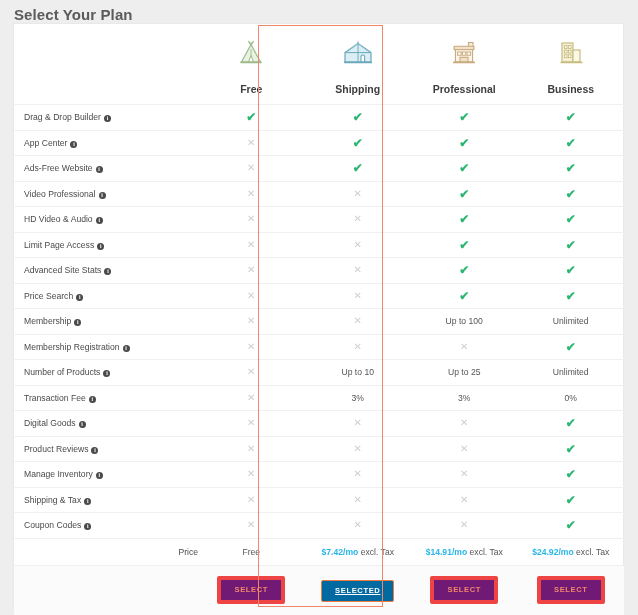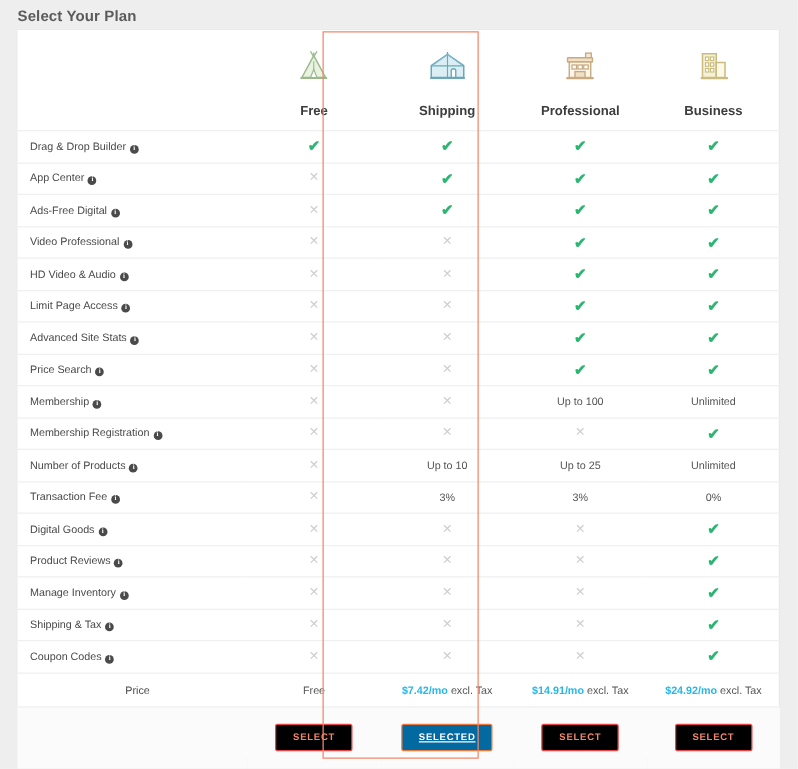--- a/index.html
+++ b/index.html
@@ -7,21 +7,21 @@
     width: 638px; height: 615px;
     background: #eeeeee;
     font-family: "Liberation Sans", sans-serif;
     overflow: hidden;
   }
   #page { position: relative; width: 638px; height: 615px; }
 
   .page-title {
     position: absolute;
     left: 14px; top: 6px;
-    font-size: 12px;
+    font-size: 15px;
     font-weight: bold;
     color: #5b5b5b;
     letter-spacing: .1px;
   }
 
   .table-card {
     position: absolute;
     left: 13px; top: 23px;
     width: 611px; height: 584px;
     background: #ffffff;
@@ -93,21 +93,21 @@
 
   
   tr.price-row td {
     height: 27px;
     border-top: 1px solid #f0f0f0;
     font-size: 8.6px;
     text-align: center;
     vertical-align: middle;
     padding: 0;
   }
-  tr.price-row td.feature-cell { text-align: center; padding-left: 8px; color: #4a4a4a; }
+  tr.price-row td.feature-cell { text-align: right; padding-left: 8px; color: #4a4a4a; }
   .price-amount { color: #29b6e8; font-weight: bold; }
   .price-suffix { color: #555; }
   .price-free { color: #555; }
 
   
   tr.button-row td {
     height: 50px;
     border-top: 1px solid #f0f0f0;
     text-align: center;
     vertical-align: middle;
@@ -118,23 +118,23 @@
     display: inline-block;
     font-size: 7.6px;
     font-weight: bold;
     letter-spacing: .6px;
     padding: 6px 13px;
     border-radius: 2px;
     cursor: pointer;
     line-height: 1;
   }
   .btn-outline {
-    border: 1px solid #ef4444;
+    border: 4px solid #ef4444;
     color: #f2866a;
-    background: #000000;
+    background: #701a75;
   }
   .btn-filled {
     border: 1px solid #f0793f;
     background: #0369a1;
     color: #ffffff;
     text-decoration: underline;
   }
 
   
   .highlight-box {
@@ -242,21 +242,21 @@
             <td><span class="mark-yes">✔</span></td>
           </tr>
           <tr class="feat-row">
             <td class="feature-cell"><span>App Center</span><span class="info-icon">i</span></td>
             <td><span class="mark-no">✕</span></td>
             <td><span class="mark-yes">✔</span></td>
             <td><span class="mark-yes">✔</span></td>
             <td><span class="mark-yes">✔</span></td>
           </tr>
           <tr class="feat-row">
-            <td class="feature-cell"><span>Ads-Free Digital</span><span class="info-icon">i</span></td>
+            <td class="feature-cell"><span>Ads-Free Website</span><span class="info-icon">i</span></td>
             <td><span class="mark-no">✕</span></td>
             <td><span class="mark-yes">✔</span></td>
             <td><span class="mark-yes">✔</span></td>
             <td><span class="mark-yes">✔</span></td>
           </tr>
           <tr class="feat-row">
             <td class="feature-cell"><span>Video Professional</span><span class="info-icon">i</span></td>
             <td><span class="mark-no">✕</span></td>
             <td><span class="mark-no">✕</span></td>
             <td><span class="mark-yes">✔</span></td>

